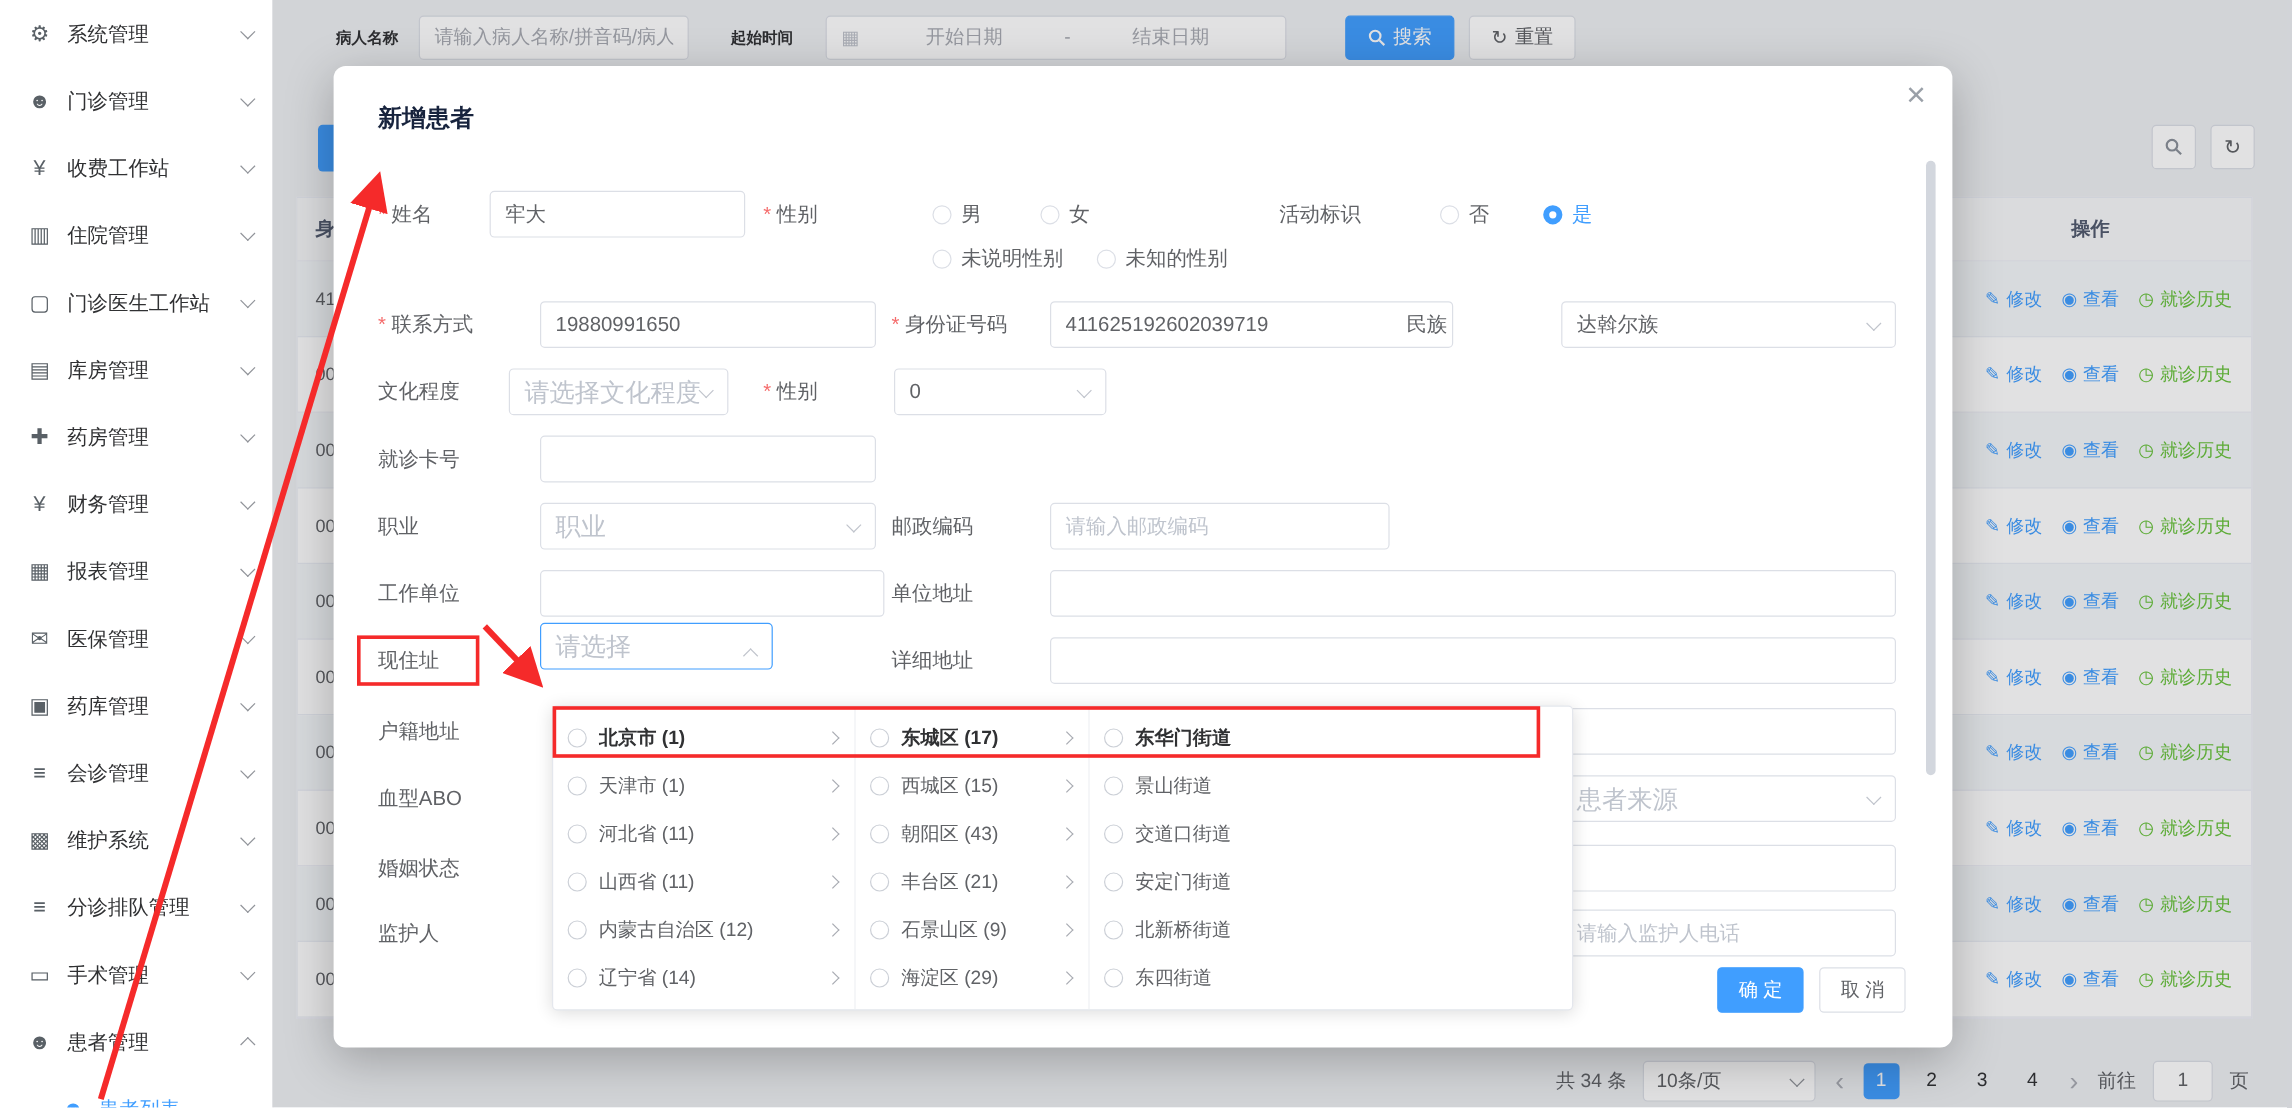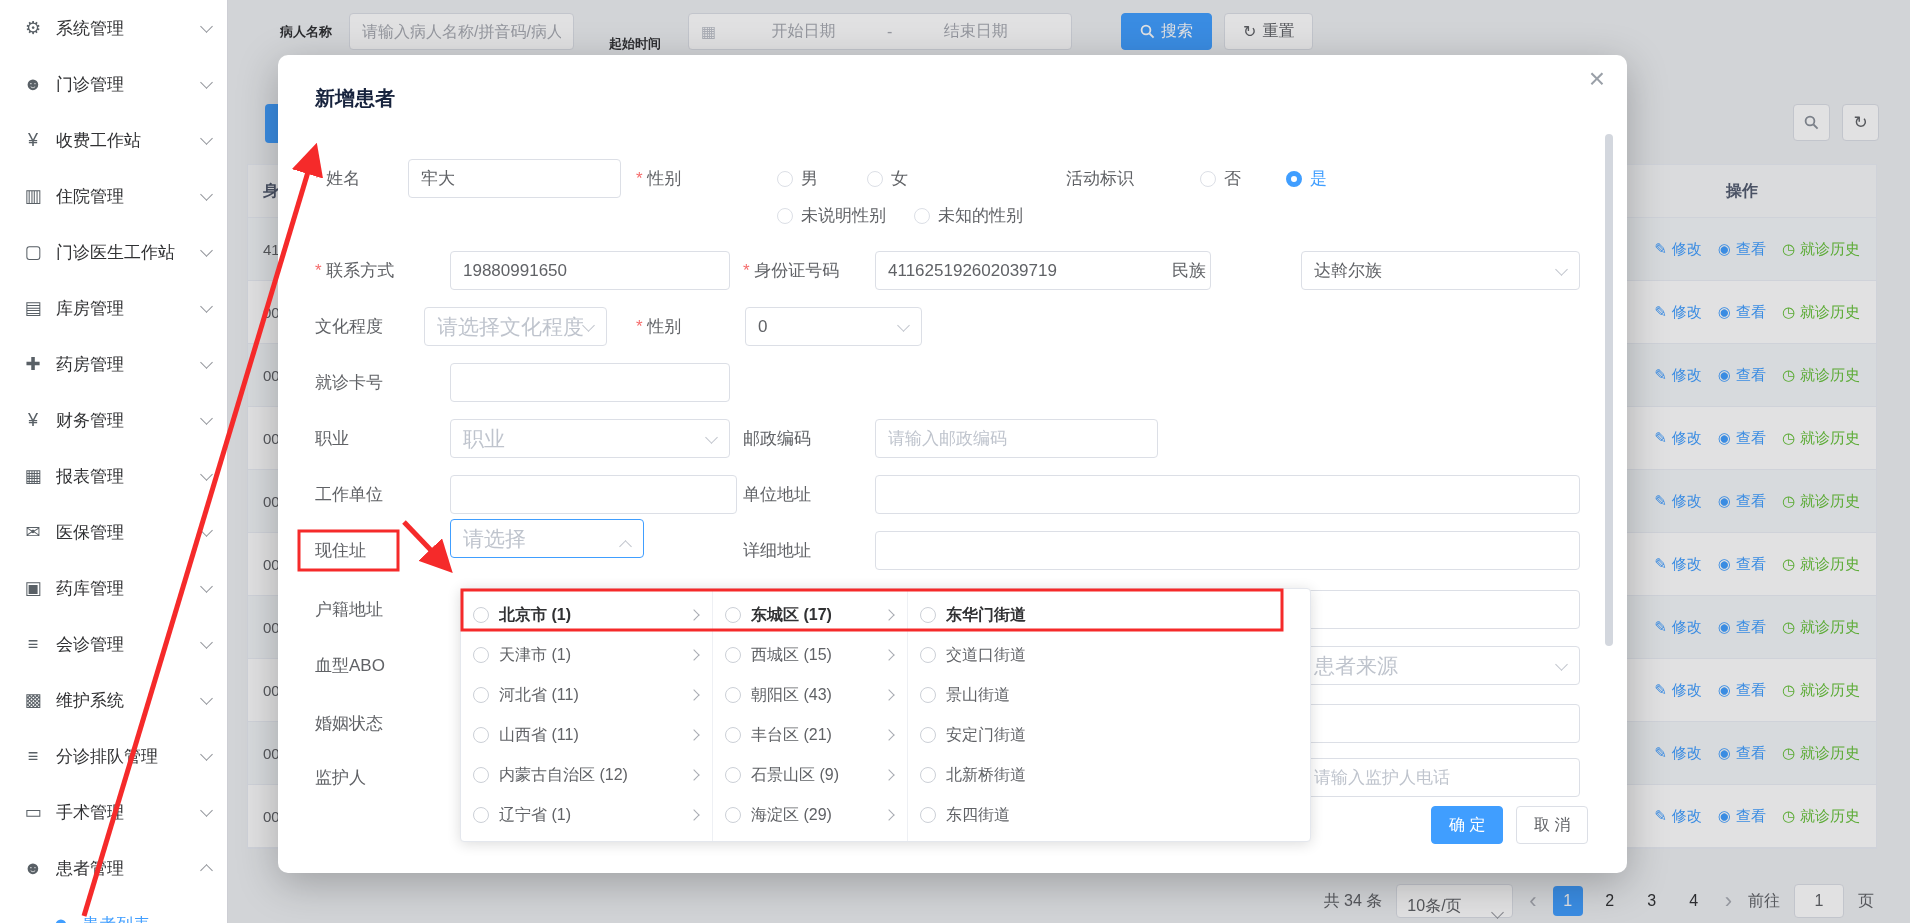--- a/index.html
+++ b/index.html
@@ -48,22 +48,22 @@
         font-size:15px;color:#606266;}
   .trow:nth-child(odd){background:#f4f7fa;}
   .td-id{padding-left:15px;width:300px;white-space:nowrap;overflow:hidden;}
   .td-ops{margin-left:auto;display:flex;gap:16px;padding-right:16px;white-space:nowrap;}
   .act{display:inline-flex;align-items:center;gap:5px;cursor:pointer;text-decoration:none;}
   .act.edit,.act.view{color:#409EFF;}
   .act.history{color:#67C23A;}
   
   .pagination{position:absolute;right:36px;top:884px;display:flex;align-items:center;gap:14px;
               color:#606266;font-size:16px;}
-  .psize{width:117px;height:34px;box-sizing:border-box;border:1px solid #dcdfe6;border-radius:4px;
-         background:#fff;display:flex;align-items:flex-end;justify-content:space-between;
+  .psize{width:144px;height:34px;box-sizing:border-box;border:1px solid #dcdfe6;border-radius:4px;
+         background:#fff;display:flex;align-items:center;justify-content:space-between;
          padding:0 10px;cursor:pointer;}
   .parrow{color:#a8abb2;font-size:22px;line-height:30px;cursor:pointer;padding:0 2px;}
   .pages{display:flex;gap:12px;}
   .pg{width:30px;height:30px;border:none;background:transparent;border-radius:4px;color:#303133;
       font-size:16px;cursor:pointer;font-family:inherit;}
   .pg.active{background:#409EFF;color:#fff;}
   .goto-inp{width:50px;height:34px;box-sizing:border-box;border:1px solid #dcdfe6;border-radius:4px;
             text-align:center;font-size:16px;color:#606266;background:#fff;font-family:inherit;}
   
   .mask{position:absolute;left:227px;top:0;width:1683px;height:923px;background:rgba(22,26,33,0.13);z-index:48;}
@@ -201,21 +201,21 @@
   <div class="sb-sub">
     <span class="sb-ic">☻</span>
     <span>患者列表</span>
   </div>
 </aside>
 
 <main class="main">
 
   <span class="flabel" style="left:53px;top:12px">病人名称</span>
   <input class="finput" style="left: 122px; top: 13px; width: 225px;" placeholder="请输入病人名称/拼音码/病人ID">
-  <span class="flabel" style="left:382px;top:24px">起始时间</span>
+  <span class="flabel" style="left:382px;top:12px">起始时间</span>
   <div class="datebox" style="left:461px;top:13px;width:384px">
     <span class="cal-ic">▦</span>
     <span class="ph">开始日期</span>
     <span>-</span>
     <span class="ph">结束日期</span>
   </div>
   <button class="btn primary" style="left:894px;top:13px">
     <svg class="mag" width="15" height="15" viewBox="0 0 15 15">
         <circle cx="6" cy="6" r="4.4" fill="none" stroke="#fff" stroke-width="1.8"></circle>
         <line x1="9.5" y1="9.5" x2="13.6" y2="13.6" stroke="#fff" stroke-width="1.8"></line>
@@ -465,21 +465,21 @@
           <span class="clab">山西省 (11)</span>
           <i class="cchev"></i>
         </li>
         <li class="citem">
           <i class="crad"></i>
           <span class="clab">内蒙古自治区 (12)</span>
           <i class="cchev"></i>
         </li>
         <li class="citem">
           <i class="crad"></i>
-          <span class="clab">辽宁省 (1)</span>
+          <span class="clab">辽宁省 (14)</span>
           <i class="cchev"></i>
         </li>
       </ul>
     <ul class="ccol" id="casc-col-2" style="width:195px">
         <li class="citem active">
           <i class="crad"></i>
           <span class="clab">东城区 (17)</span>
           <i class="cchev"></i>
         </li>
         <li class="citem">
@@ -508,25 +508,25 @@
           <i class="cchev"></i>
         </li>
       </ul>
     <ul class="ccol" id="casc-col-3" style="width:207px">
         <li class="citem active">
           <i class="crad"></i>
           <span class="clab">东华门街道</span>
         </li>
         <li class="citem">
           <i class="crad"></i>
+          <span class="clab">景山街道</span>
+        </li>
+        <li class="citem">
+          <i class="crad"></i>
           <span class="clab">交道口街道</span>
-        </li>
-        <li class="citem">
-          <i class="crad"></i>
-          <span class="clab">景山街道</span>
         </li>
         <li class="citem">
           <i class="crad"></i>
           <span class="clab">安定门街道</span>
         </li>
         <li class="citem">
           <i class="crad"></i>
           <span class="clab">北新桥街道</span>
         </li>
         <li class="citem">

